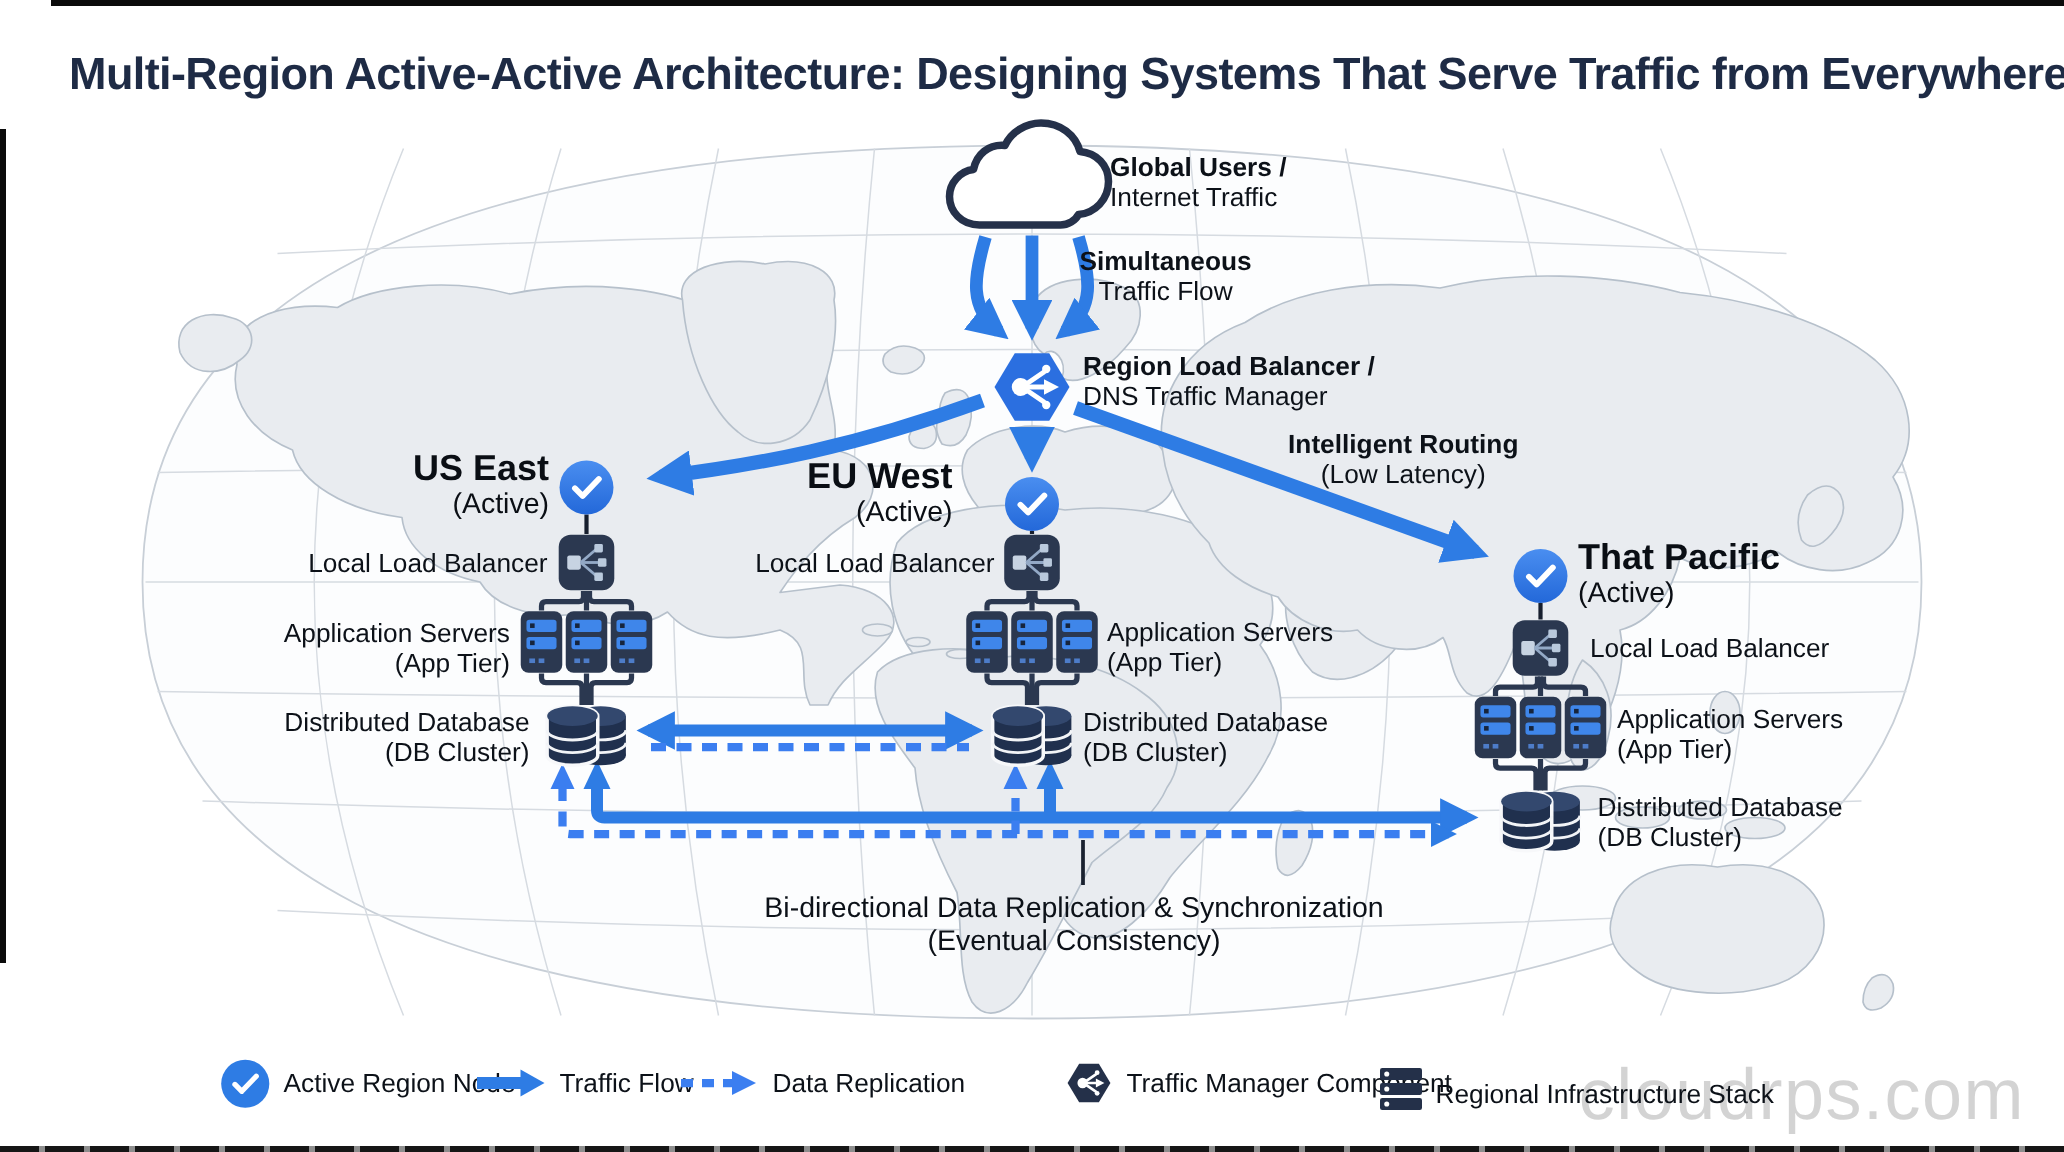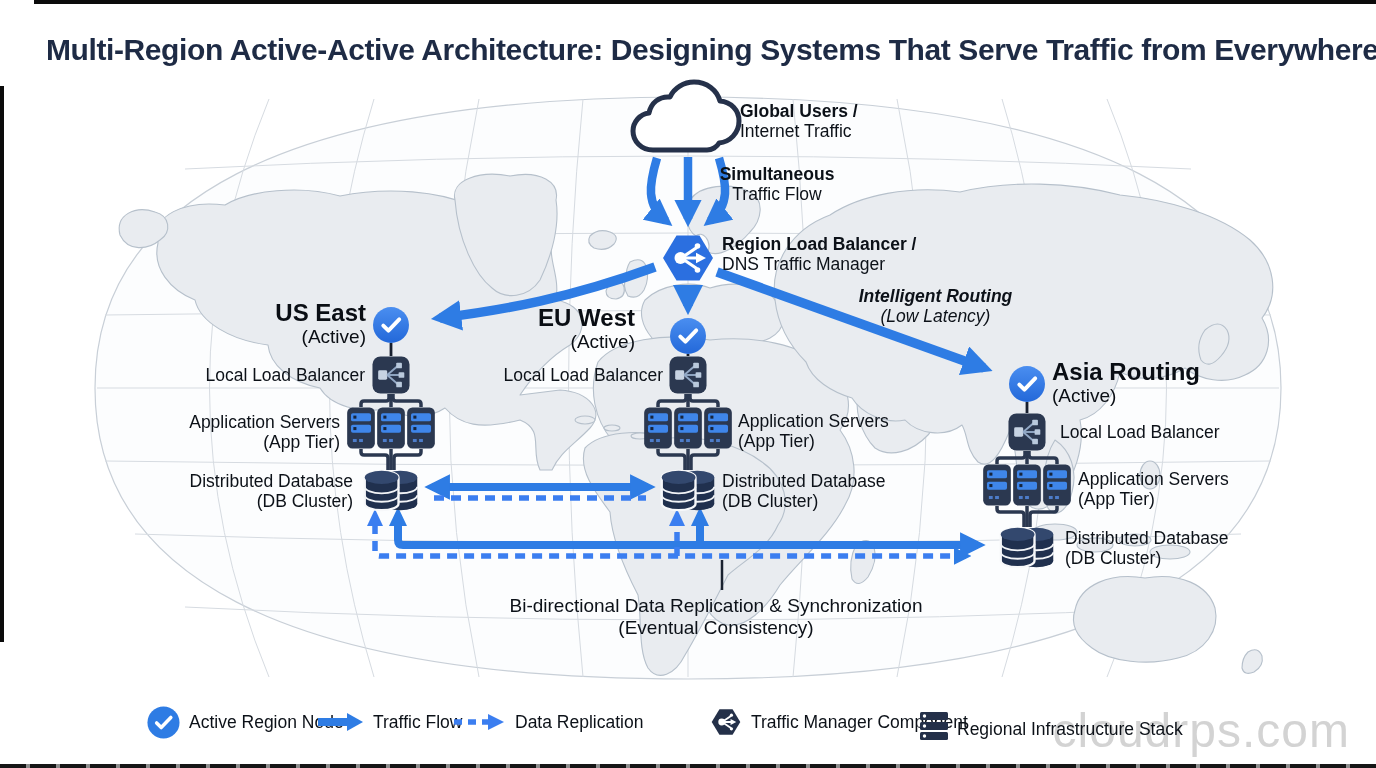--- a/index.html
+++ b/index.html
@@ -235,21 +235,21 @@
   <div class="abs lbl two" style="left:740px;top:101px;">
     <span class="b">Global Users /</span>
     <span class="r">Internet Traffic</span>
   </div>
 
   <div class="abs lbl two" style="left:722px;top:234px;">
     <span class="b">Region Load Balancer /</span>
     <span class="r">DNS Traffic Manager</span>
   </div>
 
-  <div class="abs lbl two center" style="left:843px;top:286px;width:185px;font-style:italic;">
+  <div class="abs lbl two center" style="left:843px;top:286px;width:185px;">
     <span class="b">Intelligent Routing</span>
     <span class="r">(Low Latency)</span>
   </div>
 
   <div class="abs right" style="left:166px;top:300px;width:200px;">
     <span class="rname">US East</span>
     <span class="ractive">(Active)</span>
   </div>
   <div class="abs lbl r right" style="left:165px;top:365px;width:200px;">Local Load Balancer</div>
   <div class="abs lbl two right r" style="left:140px;top:412px;width:200px;">
@@ -269,21 +269,21 @@
   <div class="abs lbl two r" style="left:738px;top:411px;">
     <span>Application Servers</span>
     <span>(App Tier)</span>
   </div>
   <div class="abs lbl two r" style="left:722px;top:471px;">
     <span>Distributed Database</span>
     <span>(DB Cluster)</span>
   </div>
 
   <div class="abs" style="left:1052px;top:359px;">
-    <span class="rname">Asia Routing</span>
+    <span class="rname">That Pacific</span>
     <span class="ractive">(Active)</span>
   </div>
   <div class="abs lbl r" style="left:1060px;top:422px;">Local Load Balancer</div>
   <div class="abs lbl two r" style="left:1078px;top:469px;">
     <span>Application Servers</span>
     <span>(App Tier)</span>
   </div>
   <div class="abs lbl two r" style="left:1065px;top:528px;">
     <span>Distributed Database</span>
     <span>(DB Cluster)</span>

